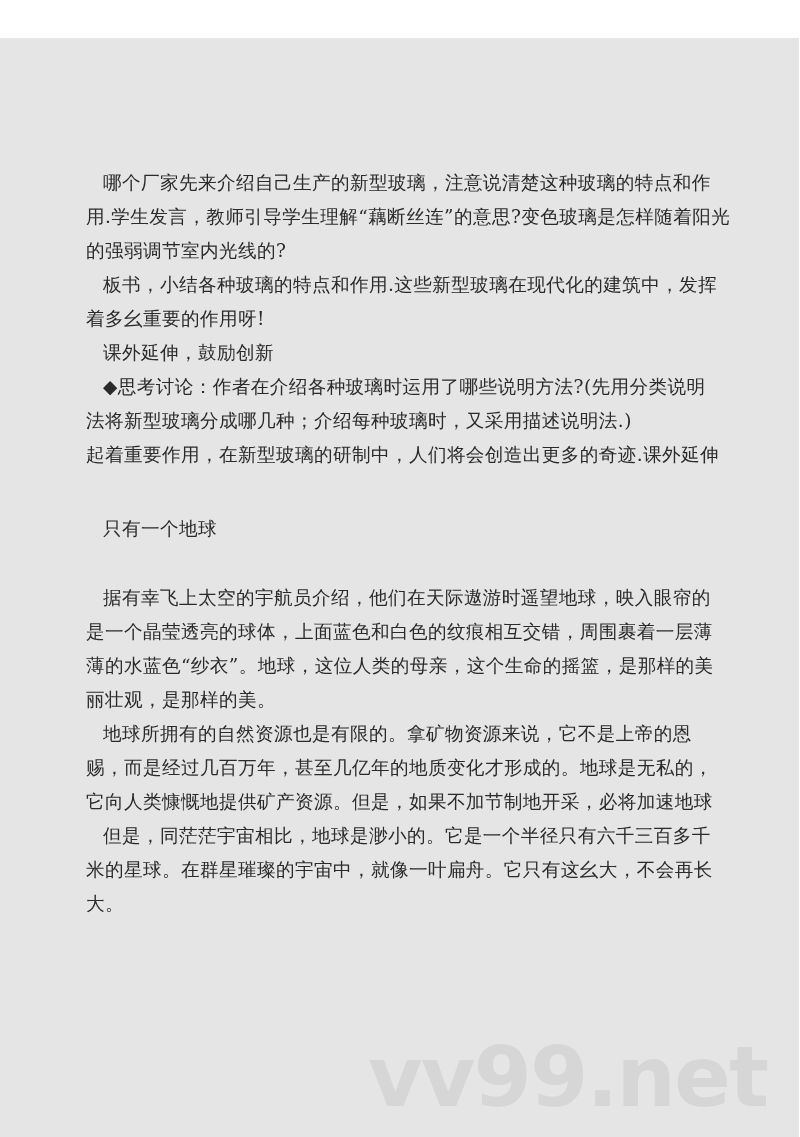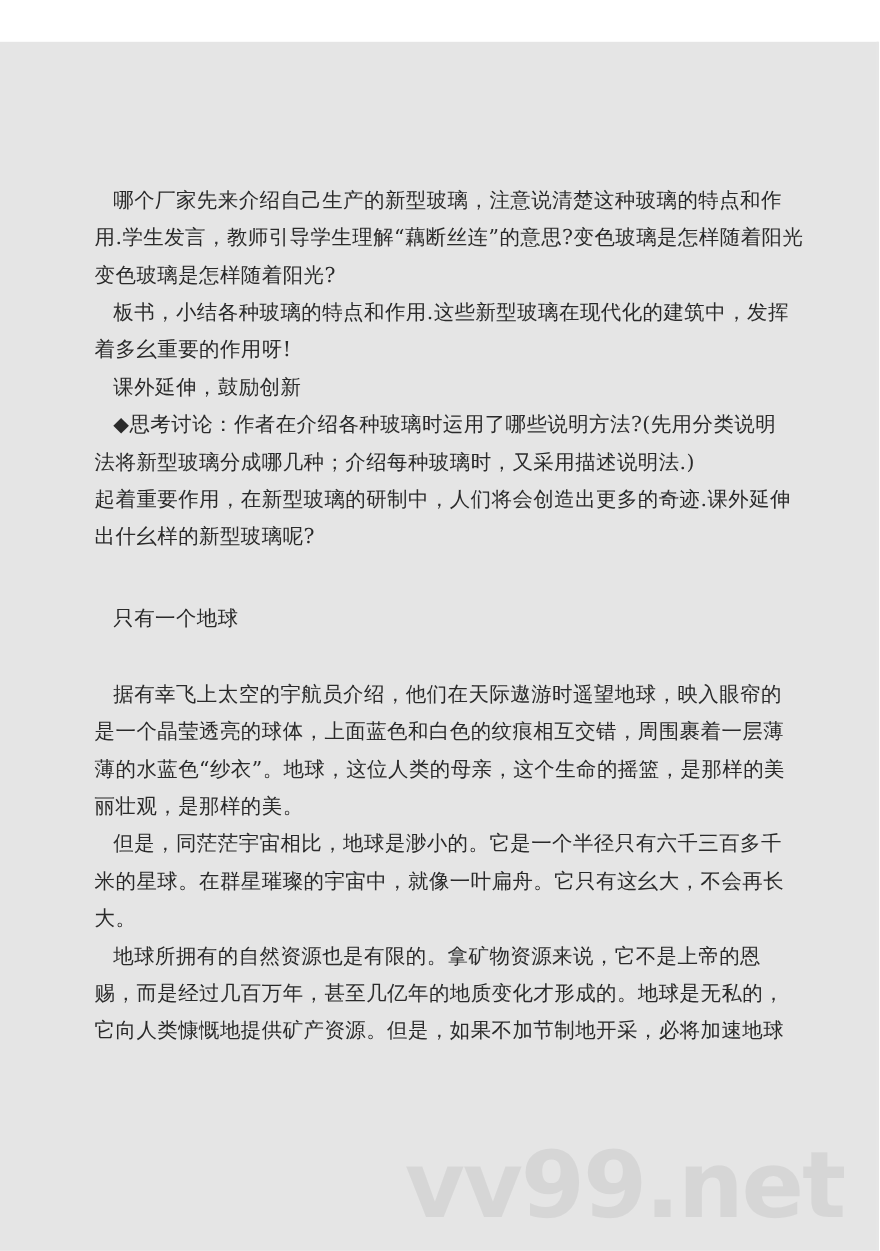--- a/index.html
+++ b/index.html
@@ -35,62 +35,61 @@
 </style>
 </head>
 <body>
 
 <div class="page">
   <div class="content">
 
     <div>
       <div class="line indent">哪个厂家先来介绍自己生产的新型玻璃，注意说清楚这种玻璃的特点和作</div>
       <div class="line">用.学生发言，教师引导学生理解“藕断丝连”的意思?变色玻璃是怎样随着阳光</div>
-      <div class="line">变色玻璃是怎样随着阳光?</div>
+      <div class="line">的强弱调节室内光线的?</div>
     </div>
 
     <div>
       <div class="line indent">板书，小结各种玻璃的特点和作用.这些新型玻璃在现代化的建筑中，发挥</div>
       <div class="line">着多幺重要的作用呀!</div>
     </div>
 
     <div>
       <div class="line indent">课外延伸，鼓励创新</div>
     </div>
 
     <div>
       <div class="line indent">◆思考讨论：作者在介绍各种玻璃时运用了哪些说明方法?(先用分类说明</div>
       <div class="line">法将新型玻璃分成哪几种；介绍每种玻璃时，又采用描述说明法.)</div>
     </div>
 
     <div>
       <div class="line">起着重要作用，在新型玻璃的研制中，人们将会创造出更多的奇迹.课外延伸</div>
-      <div class="line">出什幺样的新型玻璃呢?</div>
     </div>
 
     <div class="gap2"></div>
 
     <div class="line indent">只有一个地球</div>
 
     <div class="gap1"></div>
 
     <div>
       <div class="line indent">据有幸飞上太空的宇航员介绍，他们在天际遨游时遥望地球，映入眼帘的</div>
       <div class="line">是一个晶莹透亮的球体，上面蓝色和白色的纹痕相互交错，周围裹着一层薄</div>
       <div class="line">薄的水蓝色“纱衣”。地球，这位人类的母亲，这个生命的摇篮，是那样的美</div>
       <div class="line">丽壮观，是那样的美。</div>
     </div>
 
     <div>
+      <div class="line indent">地球所拥有的自然资源也是有限的。拿矿物资源来说，它不是上帝的恩</div>
+      <div class="line">赐，而是经过几百万年，甚至几亿年的地质变化才形成的。地球是无私的，</div>
+      <div class="line">它向人类慷慨地提供矿产资源。但是，如果不加节制地开采，必将加速地球</div>
+    </div>
+
+    <div>
       <div class="line indent">但是，同茫茫宇宙相比，地球是渺小的。它是一个半径只有六千三百多千</div>
       <div class="line">米的星球。在群星璀璨的宇宙中，就像一叶扁舟。它只有这幺大，不会再长</div>
       <div class="line">大。</div>
-    </div>
-
-    <div>
-      <div class="line indent">地球所拥有的自然资源也是有限的。拿矿物资源来说，它不是上帝的恩</div>
-      <div class="line">赐，而是经过几百万年，甚至几亿年的地质变化才形成的。地球是无私的，</div>
-      <div class="line">它向人类慷慨地提供矿产资源。但是，如果不加节制地开采，必将加速地球</div>
     </div>
 
   </div>
   <div class="watermark">vv99.net</div>
 </div>
 
 </body></html>

